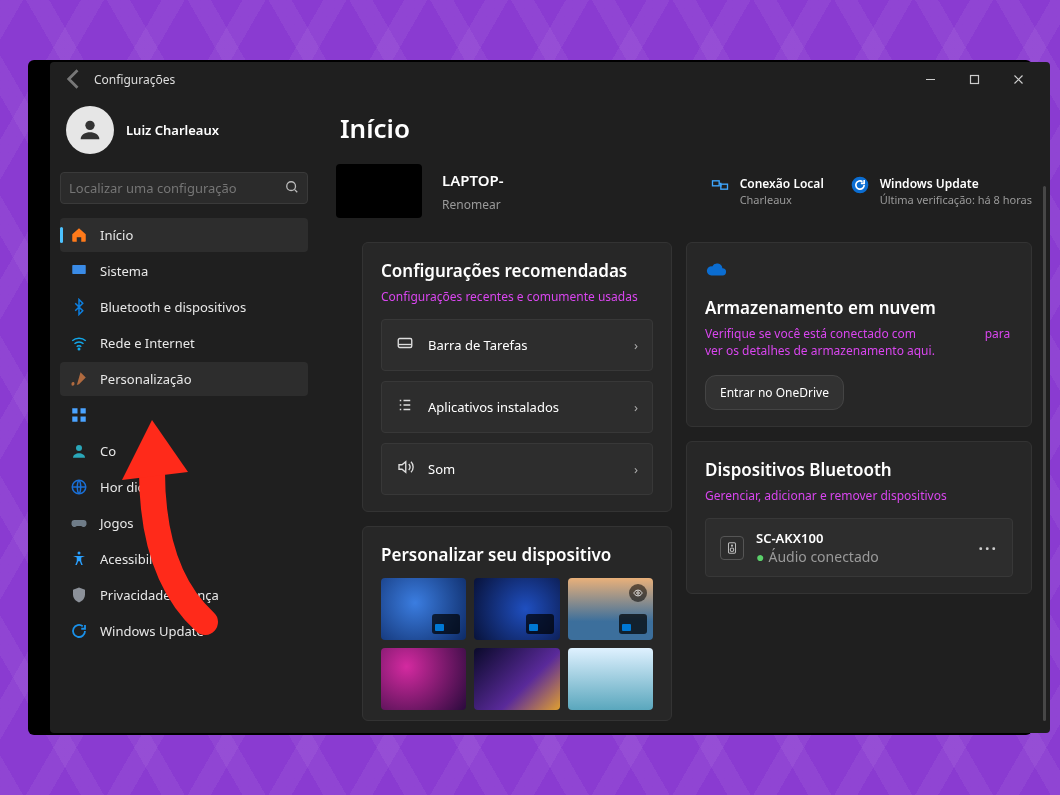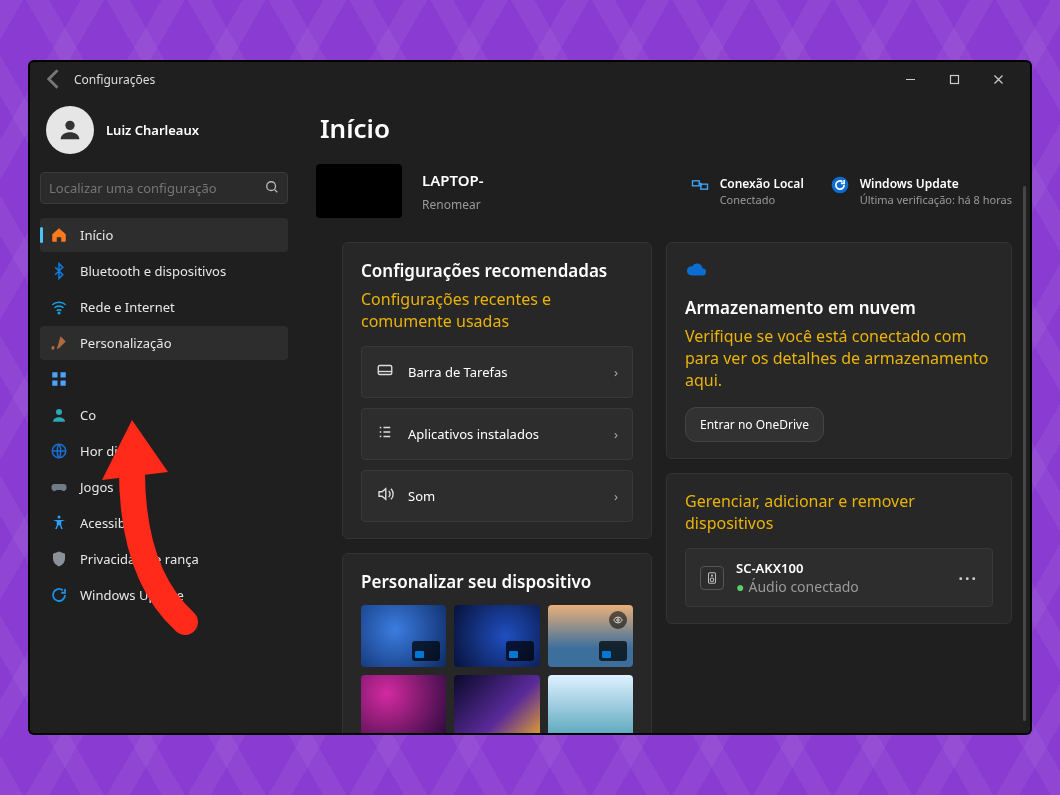--- a/index.html
+++ b/index.html
@@ -8,21 +8,21 @@
     background: #8a3bd1;
     background-image:
       repeating-linear-gradient(120deg, rgba(255,255,255,0.05) 0 20px, transparent 20px 70px),
       repeating-linear-gradient(60deg,  rgba(255,255,255,0.05) 0 20px, transparent 20px 70px);
     display:flex; align-items:center; justify-content:center;
     overflow:hidden;
   }
   .frame { width:1004px; height:675px; background:#000; border-radius:6px; padding:2px; position:relative; }
   .window {
     width:100%; height:100%; background:#1f1f1f; color:#fff; border-radius:4px;
-    display:flex; flex-direction:column; overflow:hidden; position:relative;
+    display:flex; flex-direction:column; overflow:hidden; position:relative;margin-left:20px;
   }
   .titlebar {
     height:34px; display:flex; align-items:center; padding:0 10px; color:#c9c9c9;
   }
   .titlebar .back { width:28px; height:28px; display:flex; align-items:center; justify-content:center; color:#777; cursor:pointer; border-radius:4px;}
   .titlebar .app-title { font-size:12px; margin-left:6px; color:#ddd;}
   .titlebar .spacer { flex:1; }
   .cap { width:44px; height:30px; display:flex; align-items:center; justify-content:center; color:#ccc; cursor:pointer; border-radius:4px;}
   .cap svg { width:11px; height:11px; }
   .body { flex:1; display:flex; min-height:0; }
@@ -61,21 +61,21 @@
   .header-bar .spacer { flex:1; }
   .hinfo { display:flex; align-items:flex-start; gap:10px; min-width:120px;}
   .hinfo .hlabel { font-size:12px; font-weight:600; }
   .hinfo .hsub   { font-size:11px; color:#9a9a9a; }
   .hinfo svg { width:20px; height:20px; }
   .columns { display:flex; gap:14px; }
   .col-left { flex: 0 0 336px; display:flex; flex-direction:column; gap:14px;padding-left:26px; }
   .col-right{ flex:1; display:flex; flex-direction:column; gap:14px; }
   .card { background:#272727; border:1px solid #333; border-radius:6px; padding:16px 18px; }
   .card h2 { font-size:17px; font-weight:600; margin-bottom:6px; }
-  .card .sub { font-size:16px; color:#eab308; }
+  .card .sub { font-size:12px; color:#d946ef; }
   .rec-list { margin-top:14px; display:flex; flex-direction:column; gap:10px;}
   .rec-item {
     display:flex; align-items:center; gap:14px; background:#2d2d2d; border:1px solid #383838;
     border-radius:4px; height:52px; padding:0 14px; cursor:pointer; font-size:13px;
   }
   .rec-item .ricon { width:18px; color:#ddd; }
   .rec-item .rlabel { flex:1; }
   .rec-item .chev { color:#aaa; }
   .pers-grid { display:grid; grid-template-columns:repeat(3,1fr); gap:8px; margin-top:12px;}
   .pers-item { height:62px; border-radius:4px; background:#123; position:relative; overflow:hidden;}
@@ -176,20 +176,29 @@
       <div class="nav">
         <div class="nav-item active">
           <span class="nicon c-house">
                 <svg viewBox="0 0 24 24" fill="currentColor">
                   <path d="M3 11 12 3l9 8v9a1 1 0 0 1-1 1h-5v-6H9v6H4a1 1 0 0 1-1-1z"></path>
                 </svg>
               </span>
           <span>Início</span>
         </div>
         <div class="nav-item">
+          <span class="nicon c-system">
+                <svg viewBox="0 0 24 24" fill="currentColor">
+                  <rect x="3" y="4" width="18" height="12" rx="1"></rect>
+                  <path d="M8 20h8M12 16v4"></path>
+                </svg>
+              </span>
+          <span>Sistema</span>
+        </div>
+        <div class="nav-item">
           <span class="nicon c-bt">
                 <svg viewBox="0 0 24 24" fill="none" stroke="currentColor" stroke-width="2">
                   <path d="M7 7l10 10-5 5V2l5 5L7 17"></path>
                 </svg>
               </span>
           <span>Bluetooth e dispositivos</span>
         </div>
         <div class="nav-item">
           <span class="nicon c-net">
                 <svg viewBox="0 0 24 24" fill="none" stroke="currentColor" stroke-width="2">
@@ -284,21 +293,21 @@
         </div>
         <div class="spacer"></div>
         <div class="hinfo">
           <span><svg viewBox="0 0 24 24" fill="none" stroke="#3fa7ff" stroke-width="1.6">
                   <rect x="3" y="7" width="8" height="6"></rect>
                   <rect x="13" y="11" width="8" height="6"></rect>
                   <path d="M11 10h2v4"></path>
                 </svg></span>
           <div>
             <div class="hlabel">Conexão Local</div>
-            <div class="hsub">Conectado</div>
+            <div class="hsub">Charleaux</div>
           </div>
         </div>
         <div class="hinfo">
           <span><svg viewBox="0 0 24 24">
                   <circle cx="12" cy="12" r="10" fill="#0b6dd1"></circle>
                   <path d="M17 12a5 5 0 1 1-2-4M17 6v4h-4" fill="none" stroke="#fff" stroke-width="2"></path>
                 </svg></span>
           <div>
             <div class="hlabel">Windows Update</div>
             <div class="hsub">Última verificação: há 8 horas</div>
@@ -373,20 +382,21 @@
           <div class="card">
             <div><svg width="22" height="22" viewBox="0 0 24 24" fill="#0b6dd1">
                     <path d="M7 18a5 5 0 1 1 .8-9.94A6 6 0 0 1 19 10a4 4 0 0 1 0 8z"></path>
                   </svg></div>
             <h2 style="margin-top:10px">Armazenamento em nuvem</h2>
             <div class="sub" style="margin-top:6px; white-space:pre-wrap;">Verifique se você está conectado com                      para ver os detalhes de armazenamento aqui.</div>
             <div class="btn">Entrar no OneDrive</div>
           </div>
 
           <div class="card">
+            <h2>Dispositivos Bluetooth</h2>
             <div class="sub">Gerenciar, adicionar e remover dispositivos</div>
             <div class="bt-device">
               <div class="dicon">
                     <svg width="14" height="14" viewBox="0 0 24 24" fill="none" stroke="currentColor" stroke-width="1.8">
                       <rect x="6" y="3" width="12" height="18" rx="2"></rect>
                       <circle cx="12" cy="15" r="3"></circle>
                       <circle cx="12" cy="8" r="1"></circle>
                     </svg>
                   </div>
               <div class="dcol">

